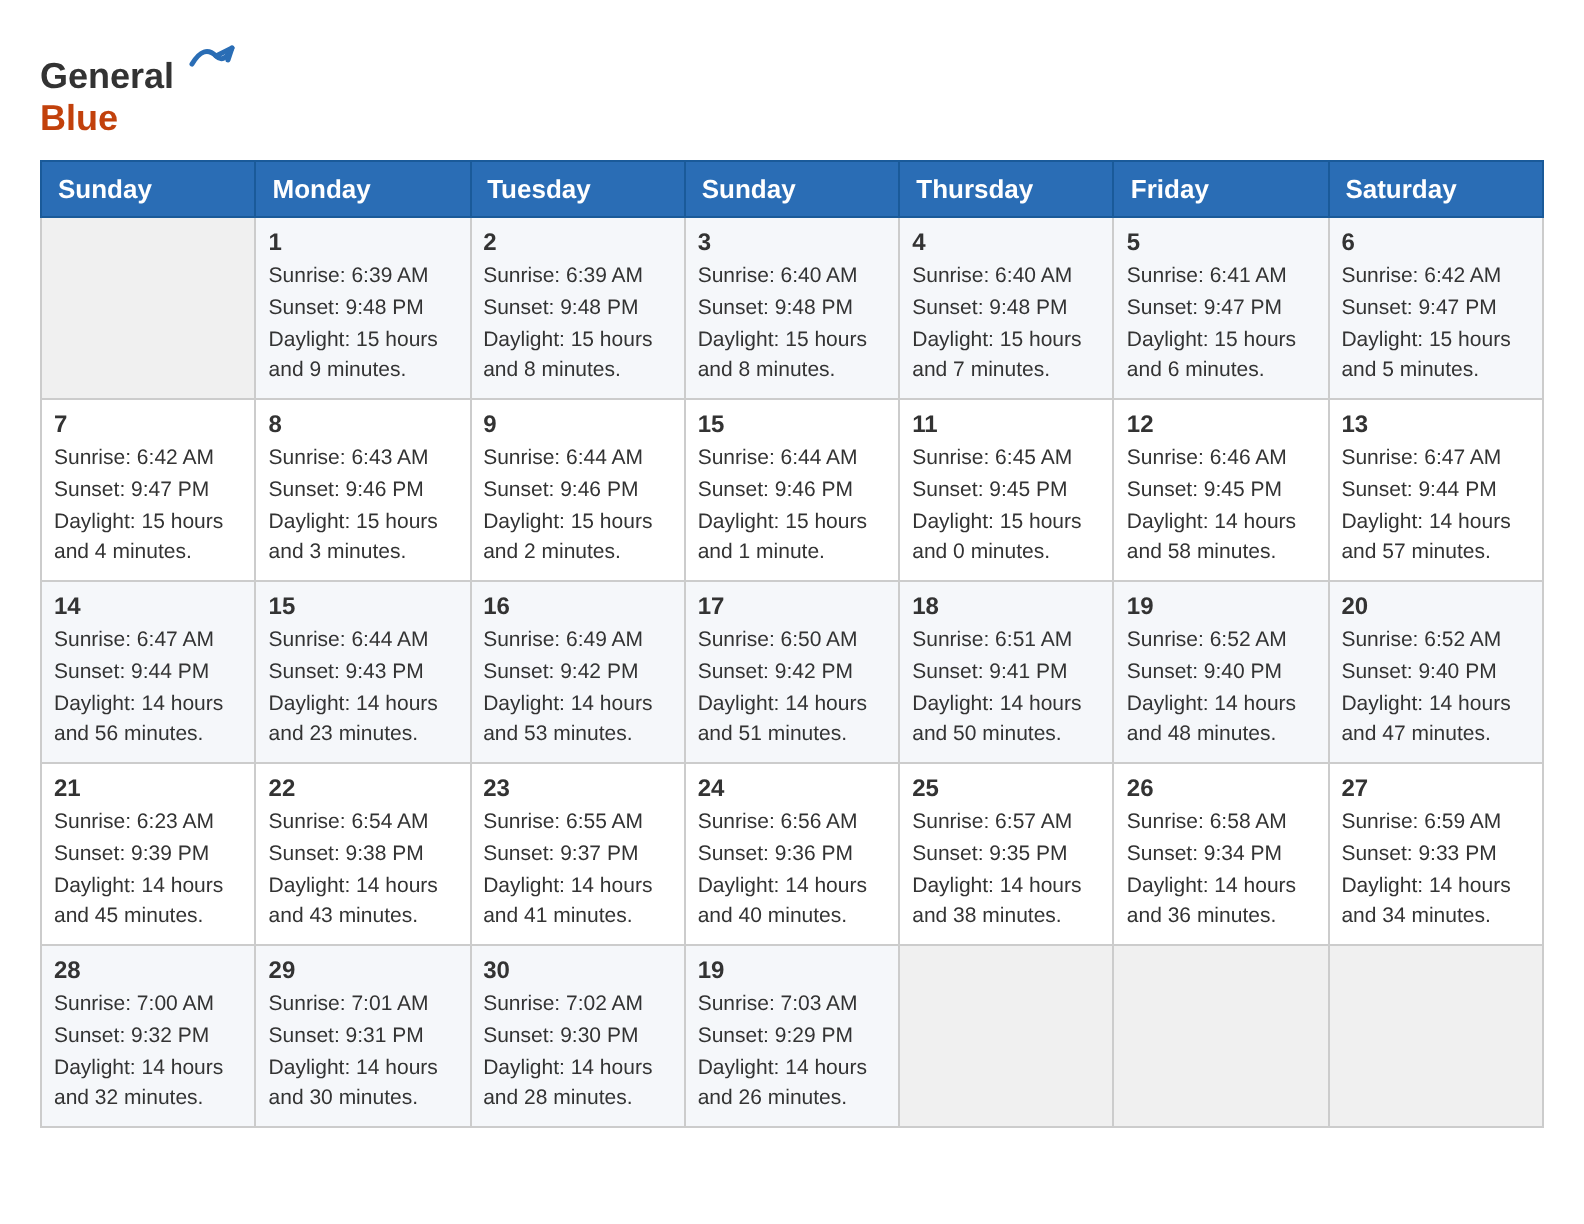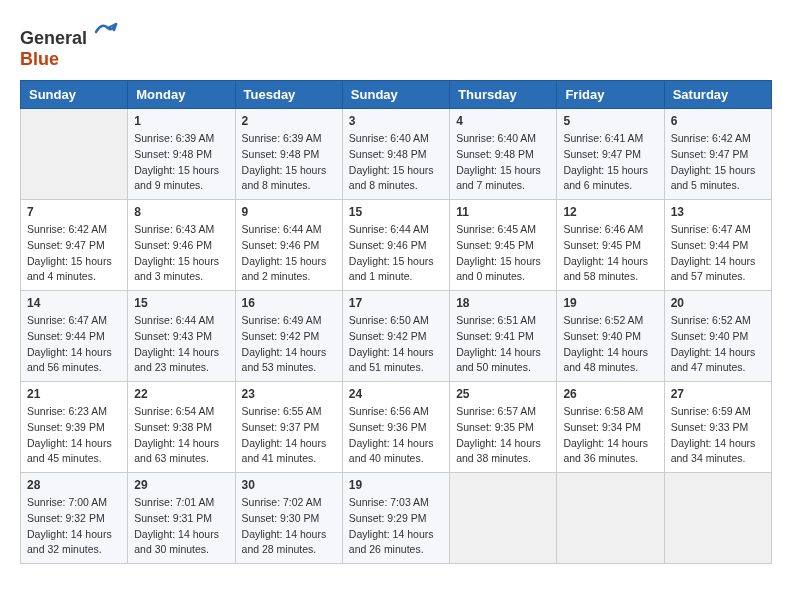--- a/index.html
+++ b/index.html
@@ -295,21 +295,21 @@
   <span>Sunrise: 6:23 AM</span><br>
   <span>Sunset: 9:39 PM</span><br>
   <span>Daylight: 14 hours and 45 minutes.</span>
 </div>
         </td>
         <td>
           <span class="day-number">22</span>
 <div class="day-info">
   <span>Sunrise: 6:54 AM</span><br>
   <span>Sunset: 9:38 PM</span><br>
-  <span>Daylight: 14 hours and 63 minutes.</span>
+  <span>Daylight: 14 hours and 43 minutes.</span>
 </div>
         </td>
         <td>
           <span class="day-number">23</span>
 <div class="day-info">
   <span>Sunrise: 6:55 AM</span><br>
   <span>Sunset: 9:37 PM</span><br>
   <span>Daylight: 14 hours and 41 minutes.</span>
 </div>
         </td>

